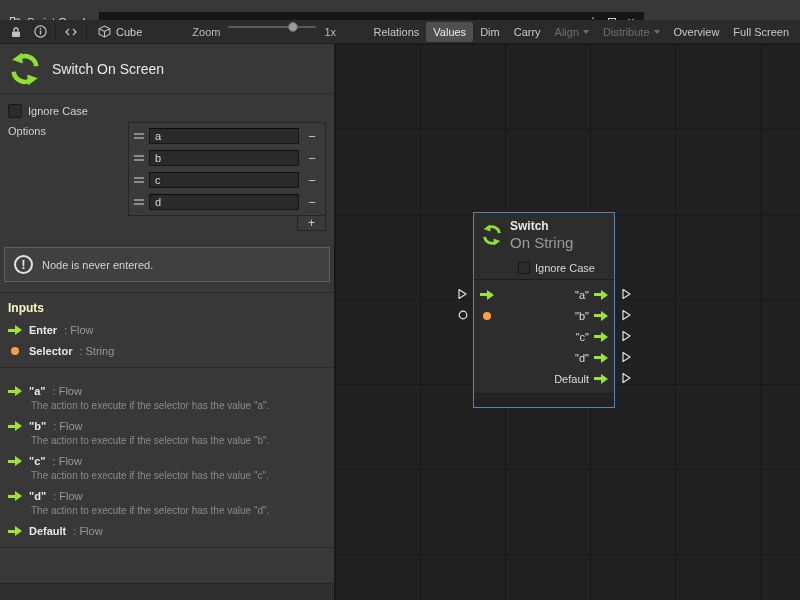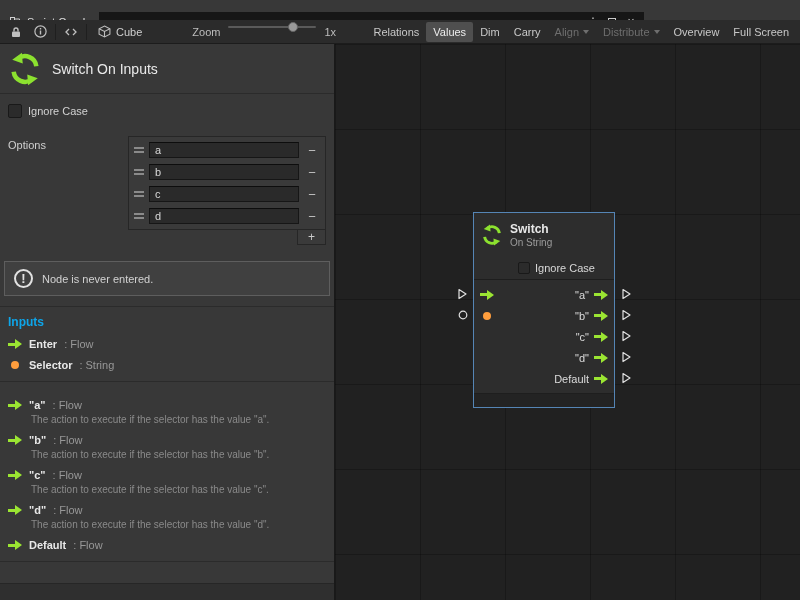--- a/index.html
+++ b/index.html
@@ -32,35 +32,35 @@
   
   .inspector { position:absolute; left:0; top:44px; width:335px; bottom:0; background:#383838; border-right:1px solid #191919; display:flex; flex-direction:column; overflow:hidden; }
   .insp-header { height:17px; background:#303030; border-bottom:1px solid #242424; display:flex; align-items:center; gap:5px; padding:0 4px; color:#CFCFCF; }
   .insp-header-right { margin-left:auto; display:flex; align-items:center; gap:6px; }
   .insp-title-row { display:flex; align-items:center; gap:10px; padding:8px 8px; height:50px; border-bottom:1px solid #2B2B2B; }
   .insp-title { font-size:14px; color:#EAEAEA; }
   .sec-general { padding:10px 8px 6px; }
   .cb-row { display:flex; align-items:center; gap:6px; }
   .checkbox { width:14px; height:14px; background:#2B2B2B; border:1px solid #191919; border-radius:2px; }
   .checkbox.small { width:12px; height:12px; }
-  .options-row { display:flex; margin-top:18px; }
+  .options-row { display:flex; margin-top:4px; }
   .options-label { width:120px; padding-top:3px; color:#CFCFCF; }
   .list-col { flex:1; }
   .reorder-list { background:#3A3A3A; border:1px solid #262626; padding:2px 2px; }
   .opt-row { display:flex; align-items:center; gap:5px; height:22px; padding:0 3px; }
   .drag-handle { width:10px; height:6px; border-top:2px solid #8A8A8A; border-bottom:2px solid #8A8A8A; }
   .opt-field { flex:1; height:16px; background:#2A2A2A; border:1px solid #161616; border-top-color:#0D0D0D; color:#D8D8D8; display:flex; align-items:center; padding:0 5px; }
   .opt-minus { width:16px; text-align:center; color:#C4C4C4; font-size:13px; line-height:1; }
   .list-footer { display:flex; justify-content:flex-end; }
   .add-btn { width:29px; height:15px; background:#3A3A3A; border:1px solid #262626; border-top:none; display:flex; align-items:center; justify-content:center; color:#CCCCCC; font-size:12px; line-height:1; }
   .warning-box { margin:10px 4px 10px; border:1px solid #5E5E5E; background:#404040; display:flex; align-items:center; gap:9px; padding:7px 9px; }
   .warn-icon { flex:none; width:19px; height:19px; border:2px solid #E2E2E2; border-radius:50%; color:#E2E2E2; font-weight:bold; font-size:13px; display:flex; align-items:center; justify-content:center; }
   .section { border-top:1px solid #2B2B2B; padding:8px 8px 10px; }
   .section.outputs { border-bottom:1px solid #2B2B2B; }
-  .sec-header { font-weight:bold; font-size:12px; color:#0ea5e9; margin-bottom:2px; }
+  .sec-header { font-weight:bold; font-size:12px; color:#fef9c3; margin-bottom:2px; }
   .pitem { display:flex; align-items:center; gap:7px; margin-top:9px; }
   .pname { font-weight:bold; color:#E8E8E8; }
   .ptype { color:#989898; }
   .pdesc { color:#8A8A8A; font-size:10px; margin:3px 0 0 23px; }
   .spacer { flex:1; }
   .panel-footer { height:17px; background:#2F2F2F; border-top:1px solid #262626; }
 
   
   .arrow { position:relative; width:14px; height:10px; flex:none; }
   .arrow::before { content:""; position:absolute; left:0; top:3.5px; width:8px; height:3px; background:var(--green); }
@@ -68,21 +68,21 @@
   .dot { width:8px; height:8px; border-radius:50%; background:var(--orange); flex:none; margin:0 3px; }
 
   
   .canvas { position:absolute; left:335px; top:44px; width:465px; height:556px; background-color:#212121;
     background-image:linear-gradient(to right, rgba(0,0,0,0.25) 1px, transparent 1px),
                      linear-gradient(to bottom, rgba(0,0,0,0.25) 1px, transparent 1px);
     background-size:85px 85px; }
   .node { position:absolute; left:138px; top:168px; width:142px; background:#2D2D2D; border:1px solid var(--sel); }
   .node-header { height:44px; display:flex; align-items:center; gap:7px; padding:0 7px; }
   .node-title { font-size:12px; font-weight:bold; color:#E8E8E8; }
-  .node-subtitle { font-size:10px; color:#9C9C9C; margin-top:1px; }
+  .node-subtitle { font-size:15px; color:#9C9C9C; margin-top:1px; }
   .node-cb { height:22px; display:flex; align-items:center; gap:5px; padding-left:44px; color:#D8D8D8; }
   .node-sep { height:1px; background:#1E1E1E; }
   .node-ports { padding:4px 0; }
   .nrow { height:21px; display:flex; align-items:center; padding:0 6px; }
   .nleft { width:18px; display:flex; align-items:center; }
   .nright { margin-left:auto; display:flex; align-items:center; gap:5px; }
   .nlabel { color:#DCDCDC; }
   .node-footer { height:14px; background:#232323; border-top:1px solid #1E1E1E; }
   .oport { position:absolute; width:12px; height:12px; }
 </style>
@@ -165,21 +165,21 @@
 
   <div class="inspector">
 
     <div class="insp-title-row">
       <svg width="34" height="34" viewBox="0 0 24 24">
         <path d="M20 10 A 8 8 0 0 0 7.2 4.6" fill="none" stroke="#8CE12F" stroke-width="3.2"></path>
         <path d="M9.8 0.6 L3 5.4 L10.4 8.2 Z" fill="#8CE12F"></path>
         <path d="M4 14 A 8 8 0 0 0 16.8 19.4" fill="none" stroke="#8CE12F" stroke-width="3.2"></path>
         <path d="M14.2 23.4 L21 18.6 L13.6 15.8 Z" fill="#8CE12F"></path>
       </svg>
-      <span class="insp-title">Switch On Inputs</span>
+      <span class="insp-title">Switch On Screen</span>
     </div>
 
     <div class="sec-general">
       <div class="cb-row">
         <span class="checkbox"></span>
         <span>Ignore Case</span>
       </div>
       <div class="options-row">
         <span class="options-label">Options</span>
         <span class="list-col">

